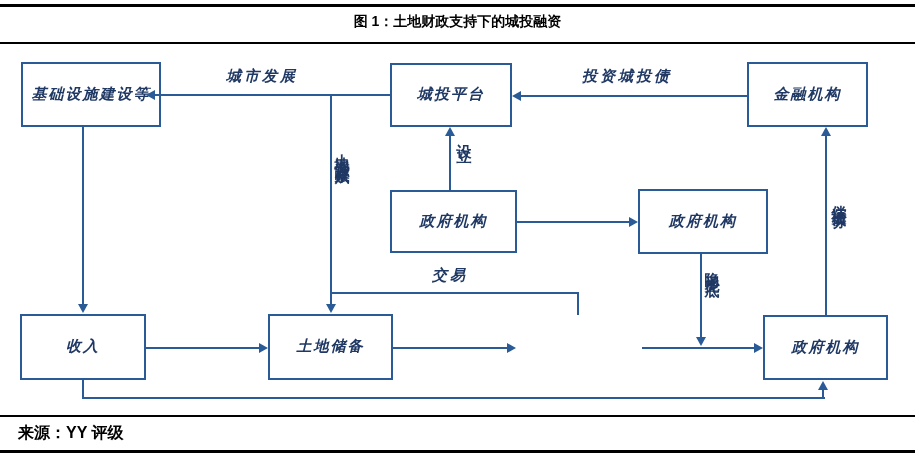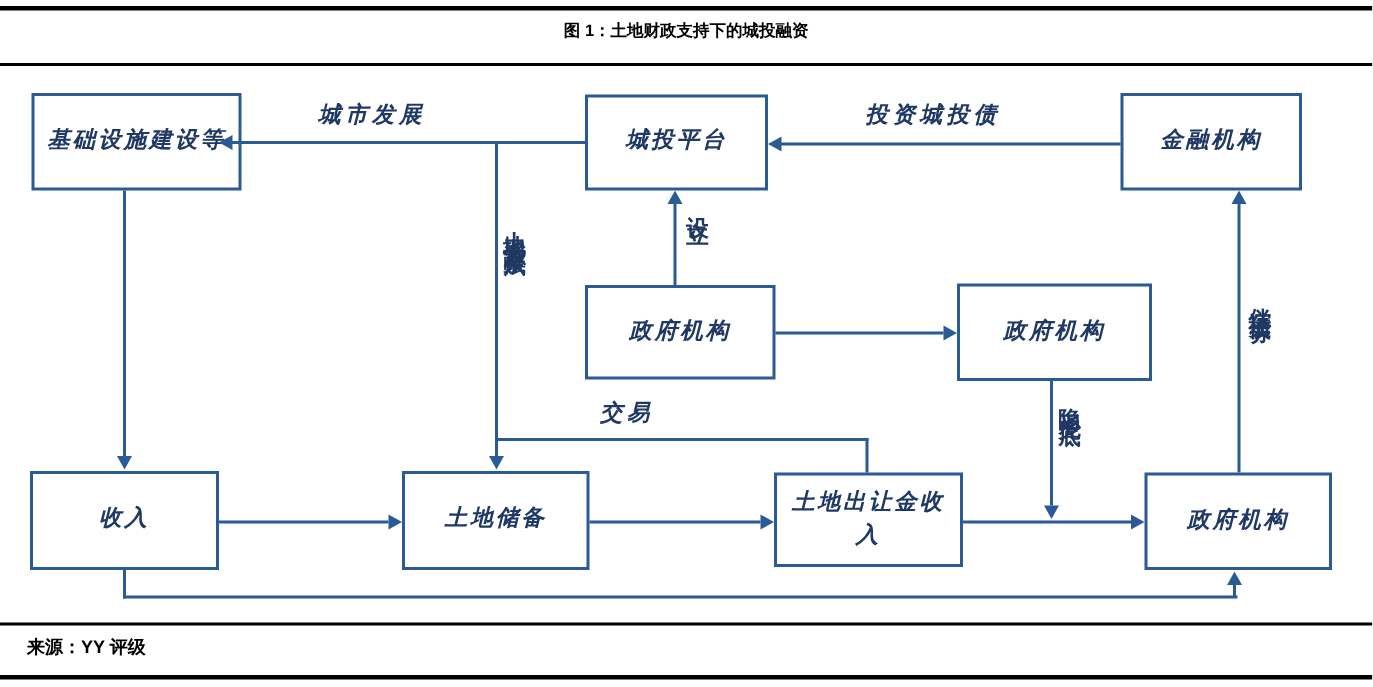--- a/index.html
+++ b/index.html
@@ -4,46 +4,46 @@
 <style>
   :root { --blue:#2a5b96; --navy:#1f3864; --rule:#000000; }
   html,body { margin:0; padding:0; background:#ffffff; }
   #canvas {
     position:relative; width:915px; height:458px; background:#ffffff;
     font-family:"Liberation Sans", sans-serif; overflow:hidden;
   }
   .rule { position:absolute; left:0; width:915px; background:var(--rule); }
   .fig-title {
     position:absolute; left:0; right:0; top:13px; text-align:center;
-    font-size:11px; font-weight:bold; color:#000;
+    font-size:14px; font-weight:bold; color:#000;
     font-family:"Liberation Sans", sans-serif;
   }
   .fig-source {
-    position:absolute; left:18px; top:423px; font-size:12px; font-weight:bold;
+    position:absolute; left:18px; top:423px; font-size:16px; font-weight:bold;
     color:#000; font-family:"Liberation Sans", sans-serif;
   }
   .node {
     position:absolute; box-sizing:border-box; border:2px solid var(--blue);
     background:#fff; color:var(--navy); display:flex; align-items:center;
     justify-content:center; text-align:center; font-weight:bold; font-style:italic;
     font-size:15px; letter-spacing:2px; line-height:1.45; padding:2px 6px;
     font-family:"Liberation Serif", serif;
   }
   .seg { position:absolute; background:var(--blue); }
   .arr { position:absolute; width:0; height:0; }
   .arr-left  { border-top:5px solid transparent; border-bottom:5px solid transparent; border-right:9px solid var(--blue); }
   .arr-right { border-top:5px solid transparent; border-bottom:5px solid transparent; border-left:9px solid var(--blue); }
   .arr-up    { border-left:5px solid transparent; border-right:5px solid transparent; border-bottom:9px solid var(--blue); }
   .arr-down  { border-left:5px solid transparent; border-right:5px solid transparent; border-top:9px solid var(--blue); }
   .elabel {
     position:absolute; color:var(--navy); font-weight:bold; font-style:italic;
     font-size:15px; letter-spacing:3px; font-family:"Liberation Serif", serif;
     white-space:nowrap;
   }
-  .elabel.center { text-align:left; }
+  .elabel.center { text-align:center; }
   .vlabel {
     position:absolute; color:var(--navy); font-weight:bold;
     writing-mode:vertical-rl; text-orientation:upright; letter-spacing:3px;
     font-size:15px; line-height:1; font-family:"Liberation Serif", serif;
   }
 </style>
 </head>
 <body>
 
 <div id="canvas">
@@ -56,21 +56,20 @@
   <div class="fig-title">图 1：土地财政支持下的城投融资</div>
   <div class="fig-source">来源：YY 评级</div>
 
   <div class="node" style="left:21px;top:62px;width:140px;height:65px;">基础设施建设等</div>
   <div class="node" style="left:390px;top:63px;width:122px;height:64px;">城投平台</div>
   <div class="node" style="left:747px;top:62px;width:121px;height:65px;">金融机构</div>
   <div class="node" style="left:390px;top:190px;width:127px;height:63px;">政府机构</div>
   <div class="node" style="left:638px;top:189px;width:130px;height:65px;">政府机构</div>
   <div class="node" style="left:20px;top:314px;width:126px;height:66px;">收入</div>
   <div class="node" style="left:268px;top:314px;width:125px;height:66px;">土地储备</div>
-  <div class="node" style="left:516px;top:315px;width:126px;height:63px;">土地出让金收入</div>
   <div class="node" style="left:763px;top:315px;width:125px;height:65px;">政府机构</div>
 
   <div class="seg" style="left:154px;top:94px;width:236px;height:2px;"></div>
   <div class="arr arr-left" style="left:146px;top:90px;"></div>
   <div class="elabel center" style="left:212px;top:67px;width:100px;">城市发展</div>
 
   <div class="seg" style="left:520px;top:95px;width:227px;height:2px;"></div>
   <div class="arr arr-left" style="left:512px;top:91px;"></div>
   <div class="elabel center" style="left:577px;top:67px;width:100px;">投资城投债</div>
 

